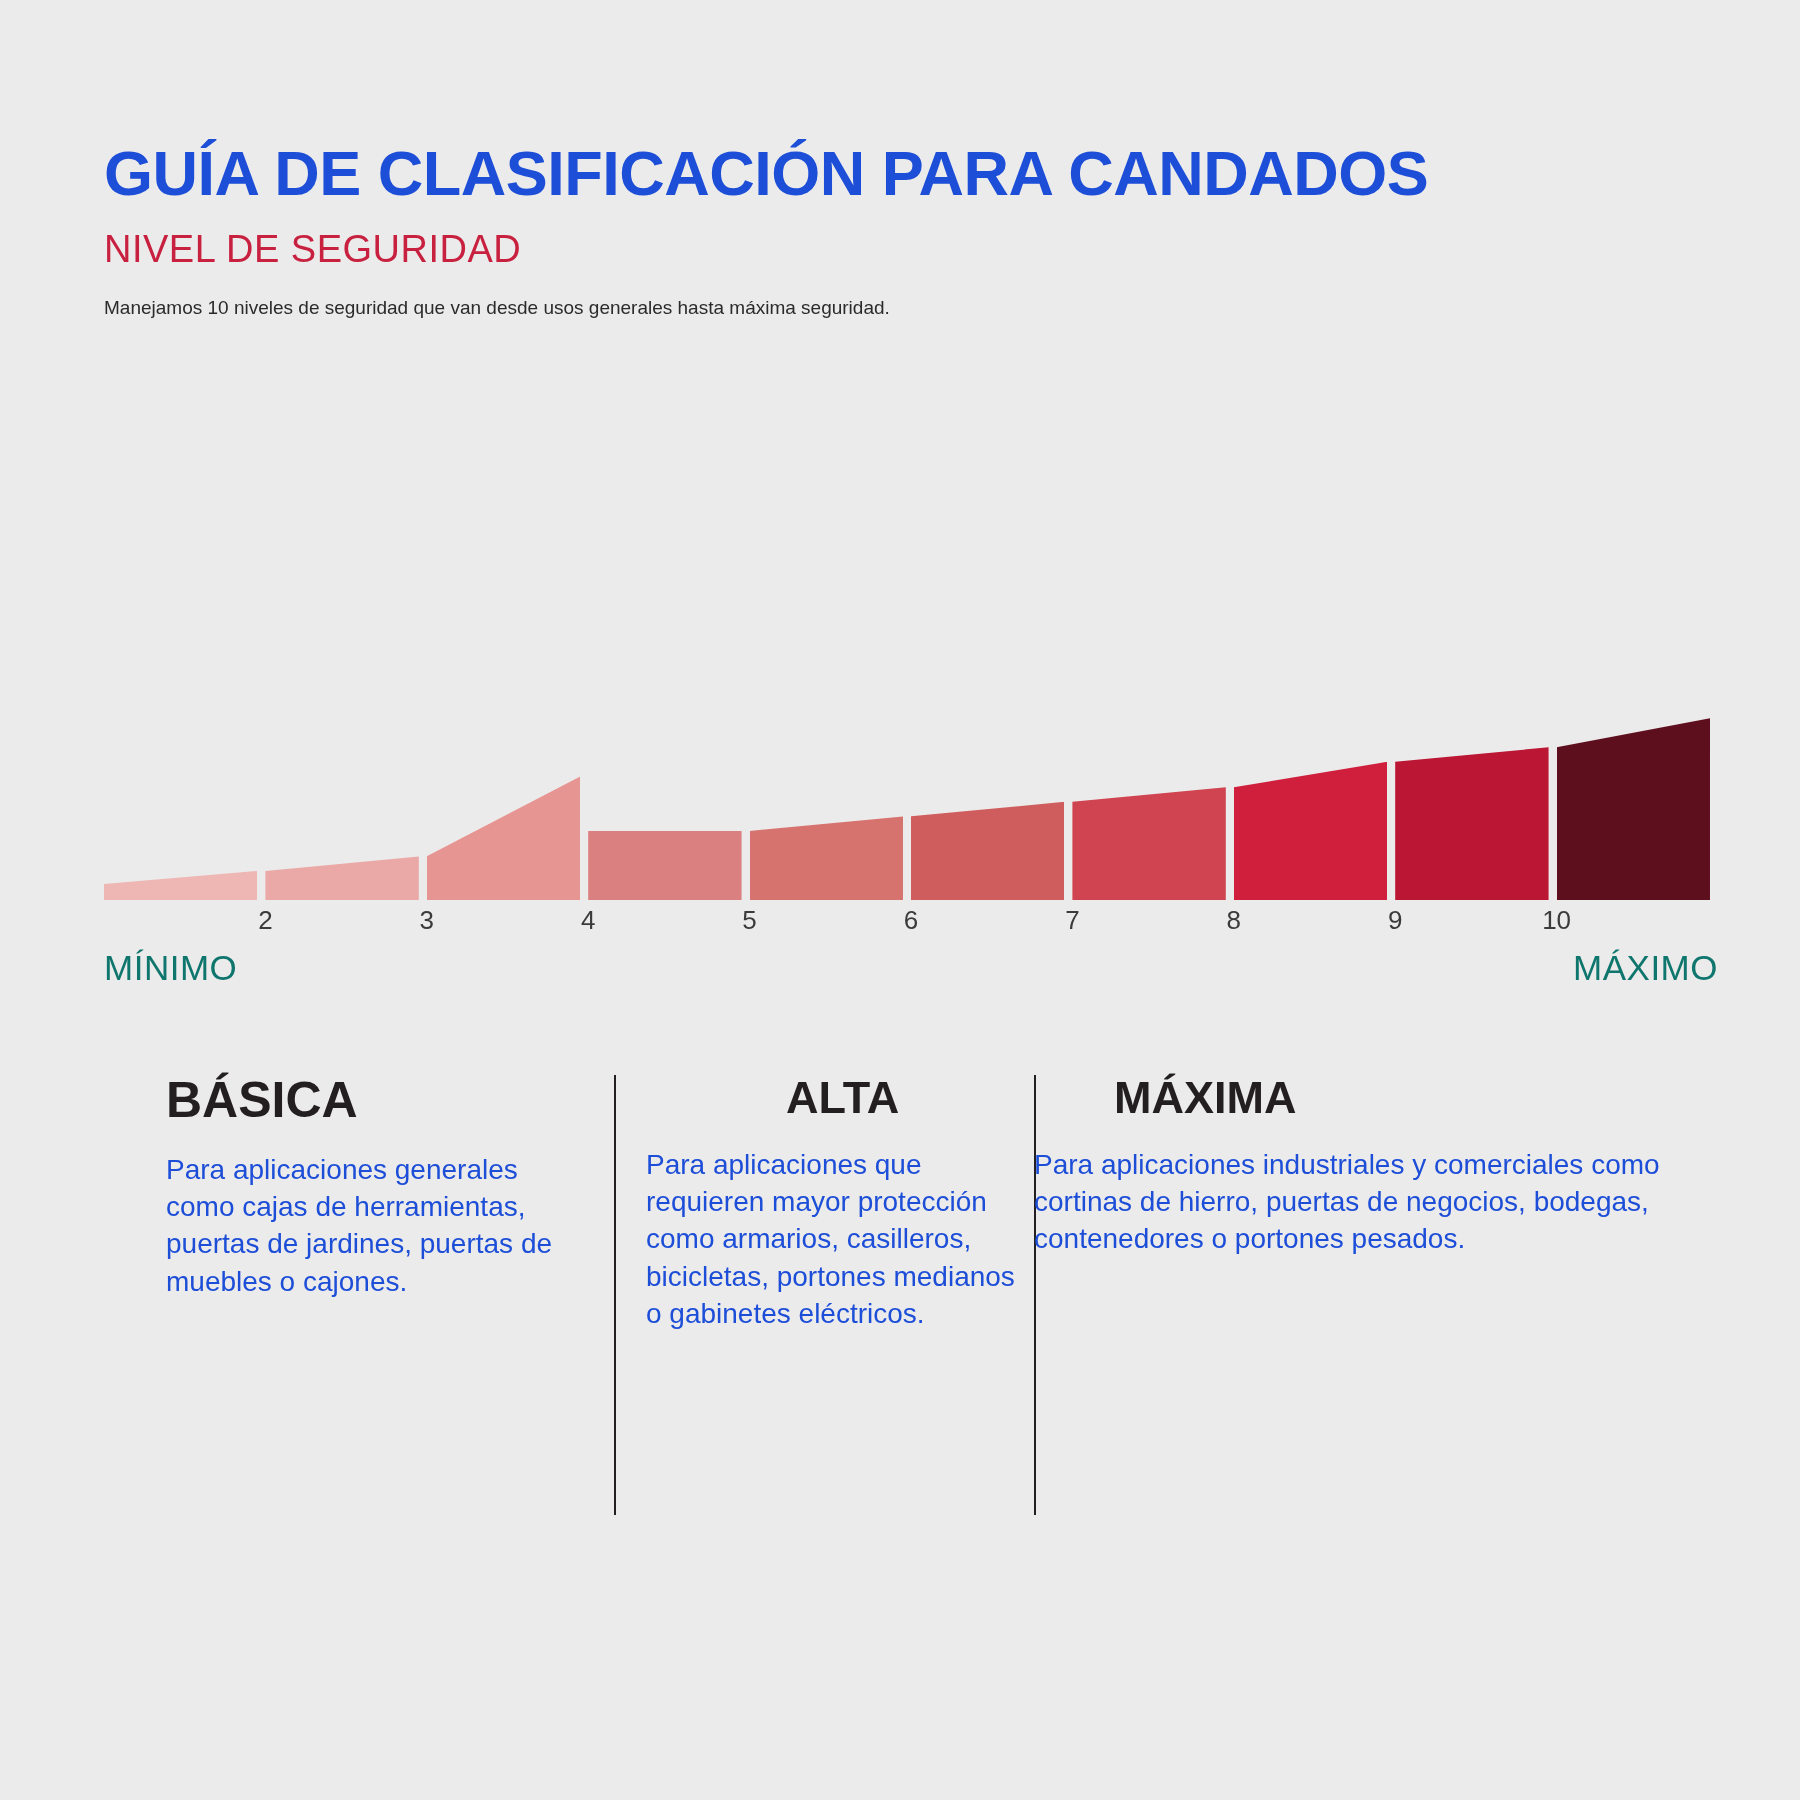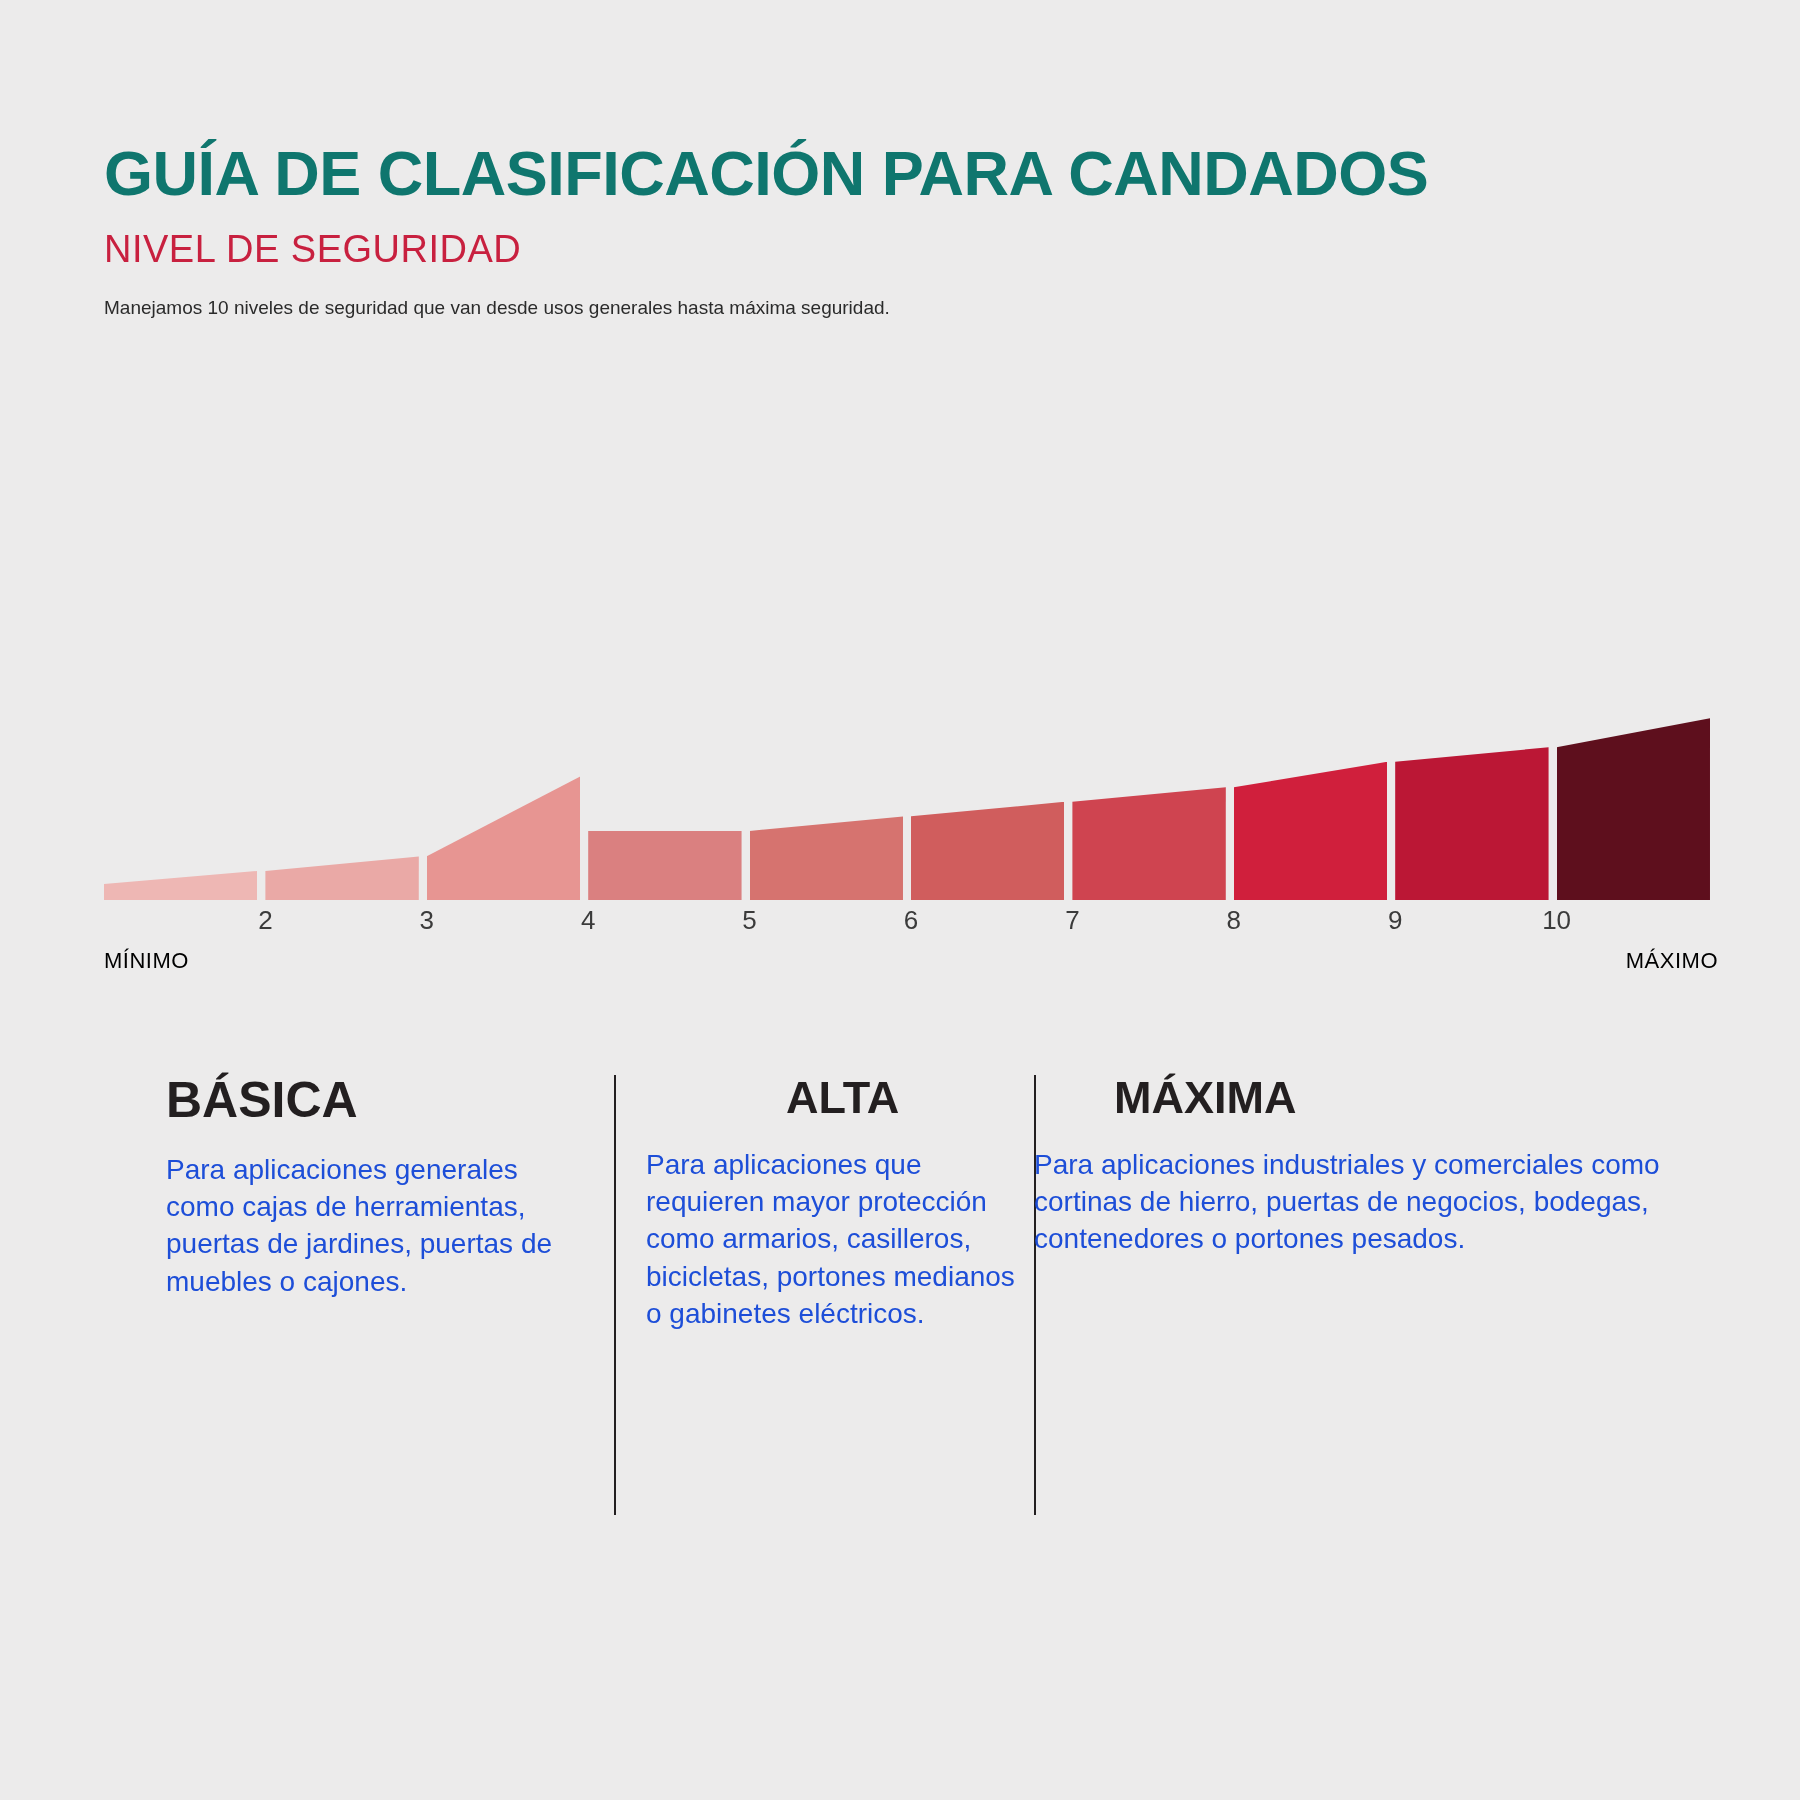--- a/index.html
+++ b/index.html
@@ -27,21 +27,21 @@
     left: 104px;
     top: 140px;
     width: 1620px;
   }
   .title {
     font-size: 63px;
     font-weight: bold;
     letter-spacing: -0.5px;
     line-height: 1.05;
     margin: 0;
-    color: #0f766e;
+    color: #1d4ed8;
     white-space: nowrap;
   }
   .subtitle {
     font-size: 38px;
     font-weight: normal;
     color: #c8203f;
     letter-spacing: 0.5px;
     margin: 24px 0 0 0;
     line-height: 1;
   }
@@ -89,22 +89,22 @@
   }
   .endlabels {
     position: absolute;
     left: 0;
     top: 248px;
     width: 1614px;
     height: 40px;
   }
   .endlabel {
     position: absolute;
-    font-size: 22px;
-    color: #000000;
+    font-size: 35px;
+    color: #0f766e;
     letter-spacing: 0.5px;
     top: 0;
   }
   .endlabel.left { left: 0; }
   .endlabel.right { right: 0; }
 
   
   .columns {
     position: absolute;
     left: 104px;

